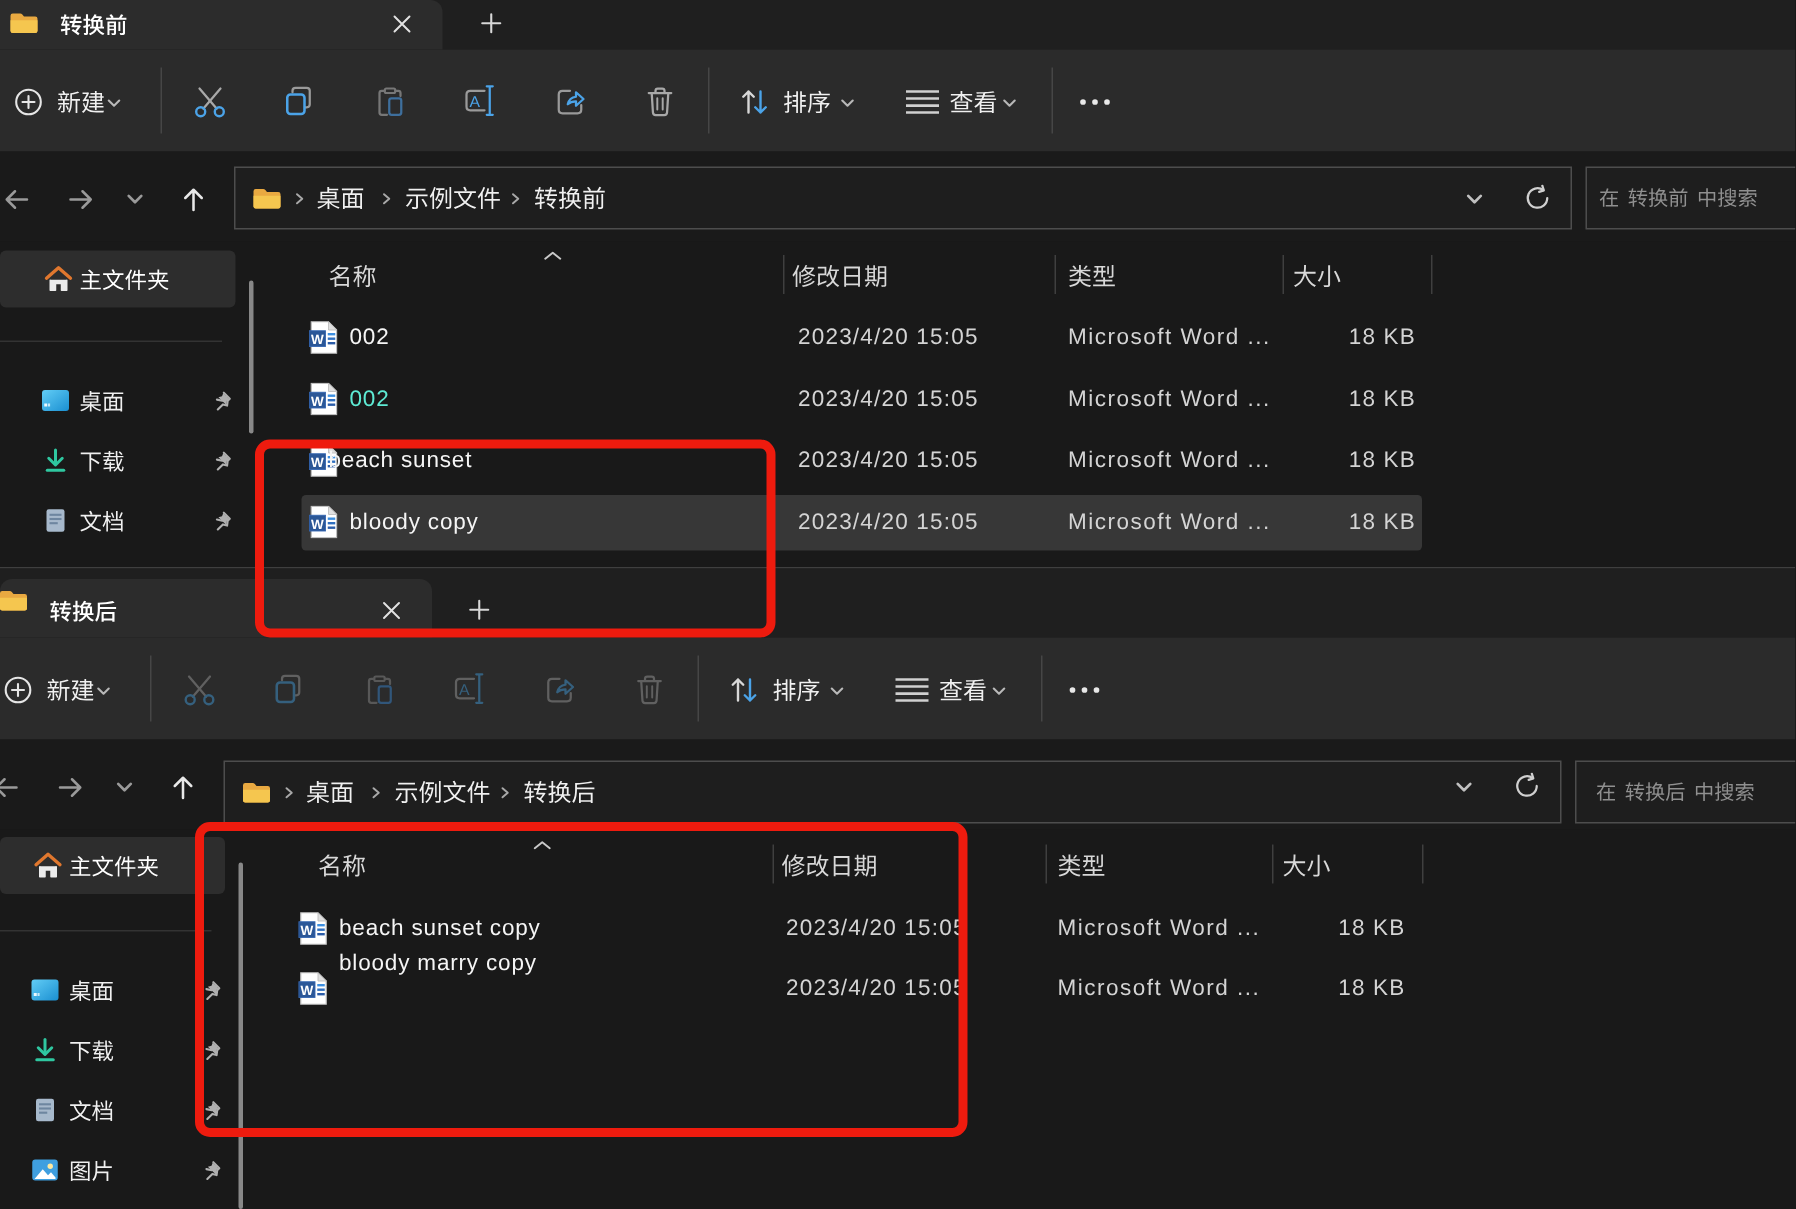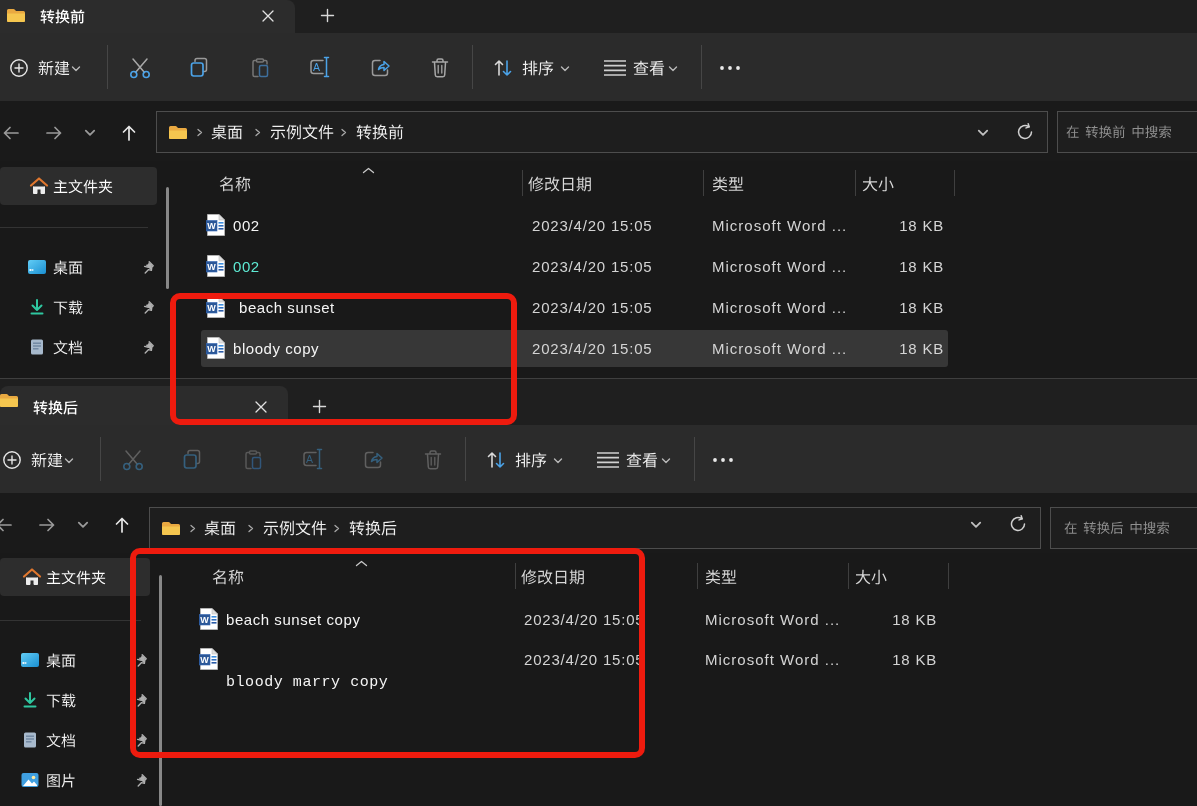--- a/index.html
+++ b/index.html
@@ -312,21 +312,21 @@
 <svg style="position:absolute;left:206.0px;top:296.0px" width="19" height="22" viewBox="0 0 19 22" fill="none">
       <path d="M1.5 0.5 L13 0.5 L18.5 6 L18.5 21.5 L1.5 21.5 Z" fill="#ffffff" stroke="#bdbdbd" stroke-width="0.8"></path>
       <path d="M13 0.5 L13 6 L18.5 6 Z" fill="#e0e0e0" stroke="#bdbdbd" stroke-width="0.6"></path>
       <rect x="0" y="6.5" width="11" height="10.5" fill="#2b5797"></rect>
       <rect x="0" y="6.5" width="11" height="10.5" fill="none" stroke="#3567b2" stroke-width="0.6"></rect>
       <text x="5.5" y="15.4" font-family="Liberation Sans" font-weight="bold" font-size="9" fill="#fff" text-anchor="middle">W</text>
       <rect x="12.5" y="8" width="5" height="1.6" fill="#3d8fe0"></rect>
       <rect x="12.5" y="11" width="5" height="1.6" fill="#2f6fc0"></rect>
       <rect x="12.5" y="14" width="5" height="1.6" fill="#2b5ca8"></rect>
     </svg>
-<div style="position:absolute;left:239px;top:307.0px;transform:translateY(-50%);font-size:15px;color:#f5f5f5;font-weight:400;white-space:nowrap;letter-spacing:0.55px;">beach sunset</div>
+<div style="position:absolute;left:219px;top:307.0px;transform:translateY(-50%);font-size:15px;color:#f5f5f5;font-weight:400;white-space:nowrap;letter-spacing:0.55px;">beach sunset</div>
 <div style="position:absolute;left:532px;top:307.0px;transform:translateY(-50%);font-size:15px;color:#d4d4d4;font-weight:400;white-space:nowrap;letter-spacing:0.8px;">2023/4/20 15:05</div>
 <div style="position:absolute;left:712px;top:307.0px;transform:translateY(-50%);font-size:15px;color:#d4d4d4;font-weight:400;white-space:nowrap;letter-spacing:1.0px;">Microsoft Word ...</div>
 <div style="position:absolute;right:253px;top:307.0px;transform:translateY(-50%);font-size:15px;color:#d4d4d4;white-space:nowrap;letter-spacing:0.8px;">18 KB</div>
 <svg style="position:absolute;left:206.0px;top:337.0px" width="19" height="22" viewBox="0 0 19 22" fill="none">
       <path d="M1.5 0.5 L13 0.5 L18.5 6 L18.5 21.5 L1.5 21.5 Z" fill="#ffffff" stroke="#bdbdbd" stroke-width="0.8"></path>
       <path d="M13 0.5 L13 6 L18.5 6 Z" fill="#e0e0e0" stroke="#bdbdbd" stroke-width="0.6"></path>
       <rect x="0" y="6.5" width="11" height="10.5" fill="#2b5797"></rect>
       <rect x="0" y="6.5" width="11" height="10.5" fill="none" stroke="#3567b2" stroke-width="0.6"></rect>
       <text x="5.5" y="15.4" font-family="Liberation Sans" font-weight="bold" font-size="9" fill="#fff" text-anchor="middle">W</text>
       <rect x="12.5" y="8" width="5" height="1.6" fill="#3d8fe0"></rect>
@@ -600,18 +600,18 @@
 <svg style="position:absolute;left:199.0px;top:648.0px" width="19" height="22" viewBox="0 0 19 22" fill="none">
       <path d="M1.5 0.5 L13 0.5 L18.5 6 L18.5 21.5 L1.5 21.5 Z" fill="#ffffff" stroke="#bdbdbd" stroke-width="0.8"></path>
       <path d="M13 0.5 L13 6 L18.5 6 Z" fill="#e0e0e0" stroke="#bdbdbd" stroke-width="0.6"></path>
       <rect x="0" y="6.5" width="11" height="10.5" fill="#2b5797"></rect>
       <rect x="0" y="6.5" width="11" height="10.5" fill="none" stroke="#3567b2" stroke-width="0.6"></rect>
       <text x="5.5" y="15.4" font-family="Liberation Sans" font-weight="bold" font-size="9" fill="#fff" text-anchor="middle">W</text>
       <rect x="12.5" y="8" width="5" height="1.6" fill="#3d8fe0"></rect>
       <rect x="12.5" y="11" width="5" height="1.6" fill="#2f6fc0"></rect>
       <rect x="12.5" y="14" width="5" height="1.6" fill="#2b5ca8"></rect>
     </svg>
-<div style="position:absolute;left:226px;top:682px;transform:translateY(-50%);font-size:15px;color:#f5f5f5;font-weight:400;white-space:nowrap;letter-spacing:0.55px;font-family:Liberation Mono, monospace;">bloody marry copy</div>
+<div style="position:absolute;left:226px;top:642px;transform:translateY(-50%);font-size:15px;color:#f5f5f5;font-weight:400;white-space:nowrap;letter-spacing:0.55px;">bloody marry copy</div>
 <div style="position:absolute;left:524px;top:659.0px;transform:translateY(-50%);font-size:15px;color:#d4d4d4;font-weight:400;white-space:nowrap;letter-spacing:0.8px;">2023/4/20 15:05</div>
 <div style="position:absolute;left:705px;top:659.0px;transform:translateY(-50%);font-size:15px;color:#d4d4d4;font-weight:400;white-space:nowrap;letter-spacing:1.0px;">Microsoft Word ...</div>
 <div style="position:absolute;right:260px;top:659.0px;transform:translateY(-50%);font-size:15px;color:#d4d4d4;white-space:nowrap;letter-spacing:0.8px;">18 KB</div>
 <div style="position:absolute;left:170px;top:293px;width:347px;height:132px;border:6px solid #ee1b0e;border-radius:10px"></div>
 <div style="position:absolute;left:130px;top:548px;width:515px;height:210px;border:6px solid #ee1b0e;border-radius:10px"></div>
 </div>
 </body></html>

